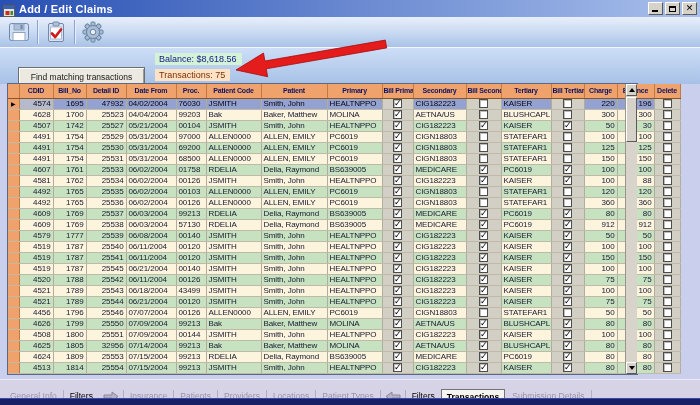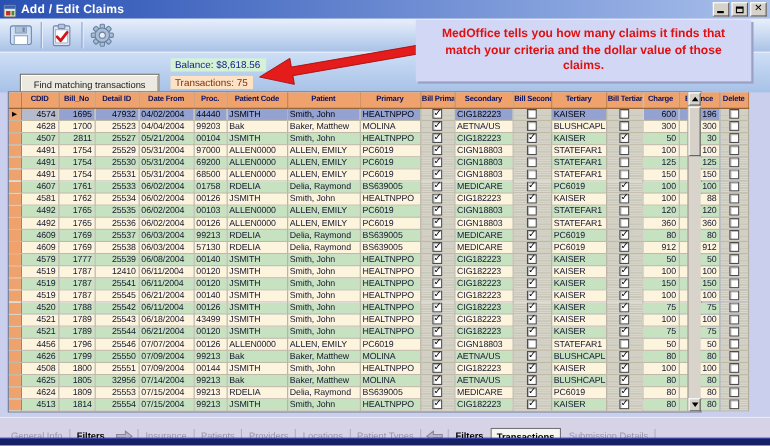--- a/index.html
+++ b/index.html
@@ -121,21 +121,21 @@
   .tri-up{width:0;height:0;border-left:3px solid transparent;border-right:3px solid transparent;border-bottom:4px solid #000;}
   .tri-down{width:0;height:0;border-left:3px solid transparent;border-right:3px solid transparent;border-top:4px solid #000;}
   
   .tabbar{
     position:absolute;left:0;top:379px;width:700px;height:34px;
     background:#d7d3e7;border-top:1px solid #edeaf5;
     display:flex;align-items:center;font-size:8.5px;padding-left:4px;
   }
   .tab{padding:0 6px;border-right:1px solid #b2aec6;height:13px;line-height:13px;cursor:pointer;white-space:nowrap;}
   .tab.dim{color:#9894aa;}
-  .tab.bold{color:#000;font-weight:bold;border-right:none;}
+  .tab.bold{color:#000;font-weight:normal;border-right:none;}
   .tab.selected{
     color:#000;font-weight:bold;background:#f7f5f0;
     border:1px solid #72727a;padding:1px 5px;margin-right:1px;height:15px;line-height:13px;
   }
   .tab-arrow{display:flex;align-items:center;padding:0 4px;border-right:1px solid #b2aec6;height:13px;}
   
   .bottomstrip{
     position:absolute;left:0;top:398px;width:700px;height:7px;
     background:#172064;border-top:1px solid #3a49a8;
   }
@@ -200,21 +200,20 @@
       </svg>
     </span>
   </div>
 
   <div class="actionbar">
     <button class="findbtn">Find matching transactions</button>
     <div class="chip balance">Balance: $8,618.56</div>
     <div class="chip trans">Transactions: 75</div>
   </div>
 
-  <div class="callout">MedOffice tells you how many claims it finds that match your criteria and the dollar value of those claims.</div>
   <svg class="callout-arrow" viewBox="0 0 162 42">
     <polygon points="8,32 35.5,15 36.9,23 157.3,2.1 158.7,9.9 38.3,30.8 39.6,38.7" fill="#e51c1c" stroke="#a50c0c" stroke-width="0.8"></polygon>
   </svg>
 
   <div class="grid">
     <table>
       <colgroup id="cols">
           <col style="width: 11px;">
           <col style="width: 34px;">
           <col style="width: 33px;">
@@ -254,30 +253,30 @@
             <th class="gh">Delete</th>
           </tr>
         </thead>
       <tbody id="gbody">
           <tr class="selected">
             <td class="sel">▶</td>
             <td class="c-right">4574</td>
             <td class="c-right">1695</td>
             <td class="c-right">47932</td>
             <td class="c-left">04/02/2004</td>
-            <td class="c-left">44440</td>
-            <td class="c-left">JSMITH</td>
-            <td class="c-left">Smith, John</td>
-            <td class="c-left">HEALTNPPO</td>
-            <td class="cbcell"><span class="cb checked"></span></td>
-            <td class="c-left">CIG182223</td>
-            <td class="cbcell"><span class="cb"></span></td>
-            <td class="c-left">KAISER</td>
-            <td class="cbcell"><span class="cb"></span></td>
-            <td class="c-right">600</td>
+            <td class="c-left">76030</td>
+            <td class="c-left">JSMITH</td>
+            <td class="c-left">Smith, John</td>
+            <td class="c-left">HEALTNPPO</td>
+            <td class="cbcell"><span class="cb checked"></span></td>
+            <td class="c-left">CIG182223</td>
+            <td class="cbcell"><span class="cb"></span></td>
+            <td class="c-left">KAISER</td>
+            <td class="cbcell"><span class="cb"></span></td>
+            <td class="c-right">220</td>
             <td class="c-right">196</td>
             <td class="cbcell"><span class="cb"></span></td>
           </tr>
           <tr>
             <td class="sel"></td>
             <td class="c-right">4628</td>
             <td class="c-right">1700</td>
             <td class="c-right">25523</td>
             <td class="c-left">04/04/2004</td>
             <td class="c-left">99203</td>
@@ -289,21 +288,21 @@
             <td class="cbcell"><span class="cb"></span></td>
             <td class="c-left">BLUSHCAPL</td>
             <td class="cbcell"><span class="cb"></span></td>
             <td class="c-right">300</td>
             <td class="c-right">300</td>
             <td class="cbcell"><span class="cb"></span></td>
           </tr>
           <tr>
             <td class="sel"></td>
             <td class="c-right">4507</td>
-            <td class="c-right">2811</td>
+            <td class="c-right">1742</td>
             <td class="c-right">25527</td>
             <td class="c-left">05/21/2004</td>
             <td class="c-left">00104</td>
             <td class="c-left">JSMITH</td>
             <td class="c-left">Smith, John</td>
             <td class="c-left">HEALTNPPO</td>
             <td class="cbcell"><span class="cb checked"></span></td>
             <td class="c-left">CIG182223</td>
             <td class="cbcell"><span class="cb checked"></span></td>
             <td class="c-left">KAISER</td>
@@ -499,21 +498,21 @@
             <td class="c-left">KAISER</td>
             <td class="cbcell"><span class="cb checked"></span></td>
             <td class="c-right">50</td>
             <td class="c-right">50</td>
             <td class="cbcell"><span class="cb"></span></td>
           </tr>
           <tr>
             <td class="sel"></td>
             <td class="c-right">4519</td>
             <td class="c-right">1787</td>
-            <td class="c-right">12410</td>
+            <td class="c-right">25540</td>
             <td class="c-left">06/11/2004</td>
             <td class="c-left">00120</td>
             <td class="c-left">JSMITH</td>
             <td class="c-left">Smith, John</td>
             <td class="c-left">HEALTNPPO</td>
             <td class="cbcell"><span class="cb checked"></span></td>
             <td class="c-left">CIG182223</td>
             <td class="cbcell"><span class="cb checked"></span></td>
             <td class="c-left">KAISER</td>
             <td class="cbcell"><span class="cb checked"></span></td>

